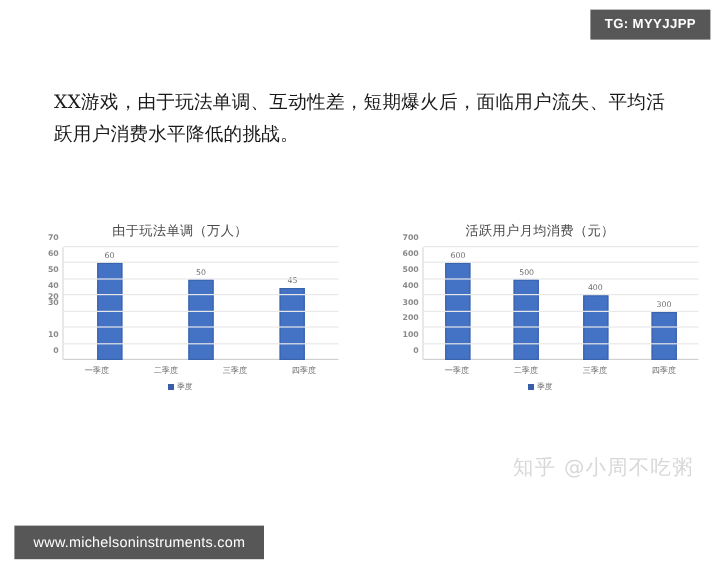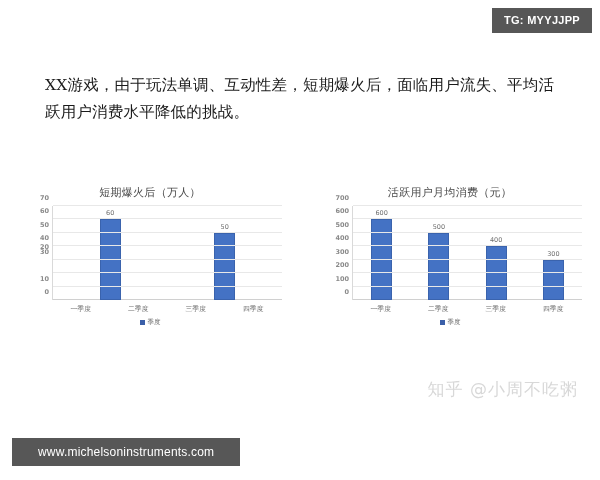--- a/index.html
+++ b/index.html
@@ -192,36 +192,36 @@
   }
 
   
   .url-bar {
     position: absolute;
     left: 12px;
     bottom: 14px;
     background: #575757;
     color: #ffffff;
     font-size: 12px;
-    padding: 8px 26px;
+    padding: 8px 16px;
     line-height: 1;
     letter-spacing: 0.2px;
   }
 </style>
 </head>
 <body>
 
 <div class="tg-badge">TG: MYYJJPP</div>
 
 <div class="body-text">XX游戏，由于玩法单调、互动性差，短期爆火后，面临用户流失、平均活跃用户消费水平降低的挑战。</div>
 
 <div class="charts-row">
 
   <div class="chart-panel">
-    <div class="chart-title">短期爆火后（万人）</div>
+    <div class="chart-title">由于玩法单调（万人）</div>
     <div class="plot-wrap">
       <div class="y-axis">
           <div class="y-tick" style="bottom: 94px; top: auto;">70</div>
           <div class="y-tick" style="bottom: 80.5714px; top: auto;">60</div>
           <div class="y-tick" style="bottom: 67.1429px; top: auto;">50</div>
           <div class="y-tick" style="bottom: 53.7143px; top: auto;">40</div>
           <div class="y-tick" style="bottom: 40.2857px; top: auto;">30</div>
           <div class="y-tick" style="bottom: 45px; top: auto; margin-left: 32px;">20</div>
           <div class="y-tick" style="bottom: 13.4286px; top: auto;">10</div>
           <div class="y-tick" style="bottom: 0px; top: auto;">0</div>
@@ -229,20 +229,24 @@
       <div class="plot-area">
         <div class="axis-line-bottom"></div>
         <div class="bars">
             <div class="bar-slot">
               <span class="bar-label" style="bottom: 82.5714px;">60</span>
               <div class="bar" style="height: 80.5714px; background: rgb(68, 114, 196);"></div>
             </div>
             <div class="bar-slot">
               <span class="bar-label" style="bottom: 69.1429px;">50</span>
               <div class="bar" style="height: 67.1429px; background: rgb(68, 114, 196);"></div>
+            </div>
+            <div class="bar-slot">
+              <span class="bar-label" style="bottom: 62.4286px;">45</span>
+              <div class="bar" style="height: 60.4286px; background: rgb(68, 114, 196);"></div>
             </div>
           </div>
       <div class="gridline" style="bottom: 94px;"></div>
           <div class="gridline" style="bottom: 80.5714px;"></div>
           <div class="gridline" style="bottom: 67.1429px;"></div>
           <div class="gridline" style="bottom: 53.7143px;"></div>
           <div class="gridline" style="bottom: 40.2857px;"></div>
           <div class="gridline" style="bottom: 26.8571px;"></div>
           <div class="gridline" style="bottom: 13.4286px;"></div>
         </div>

